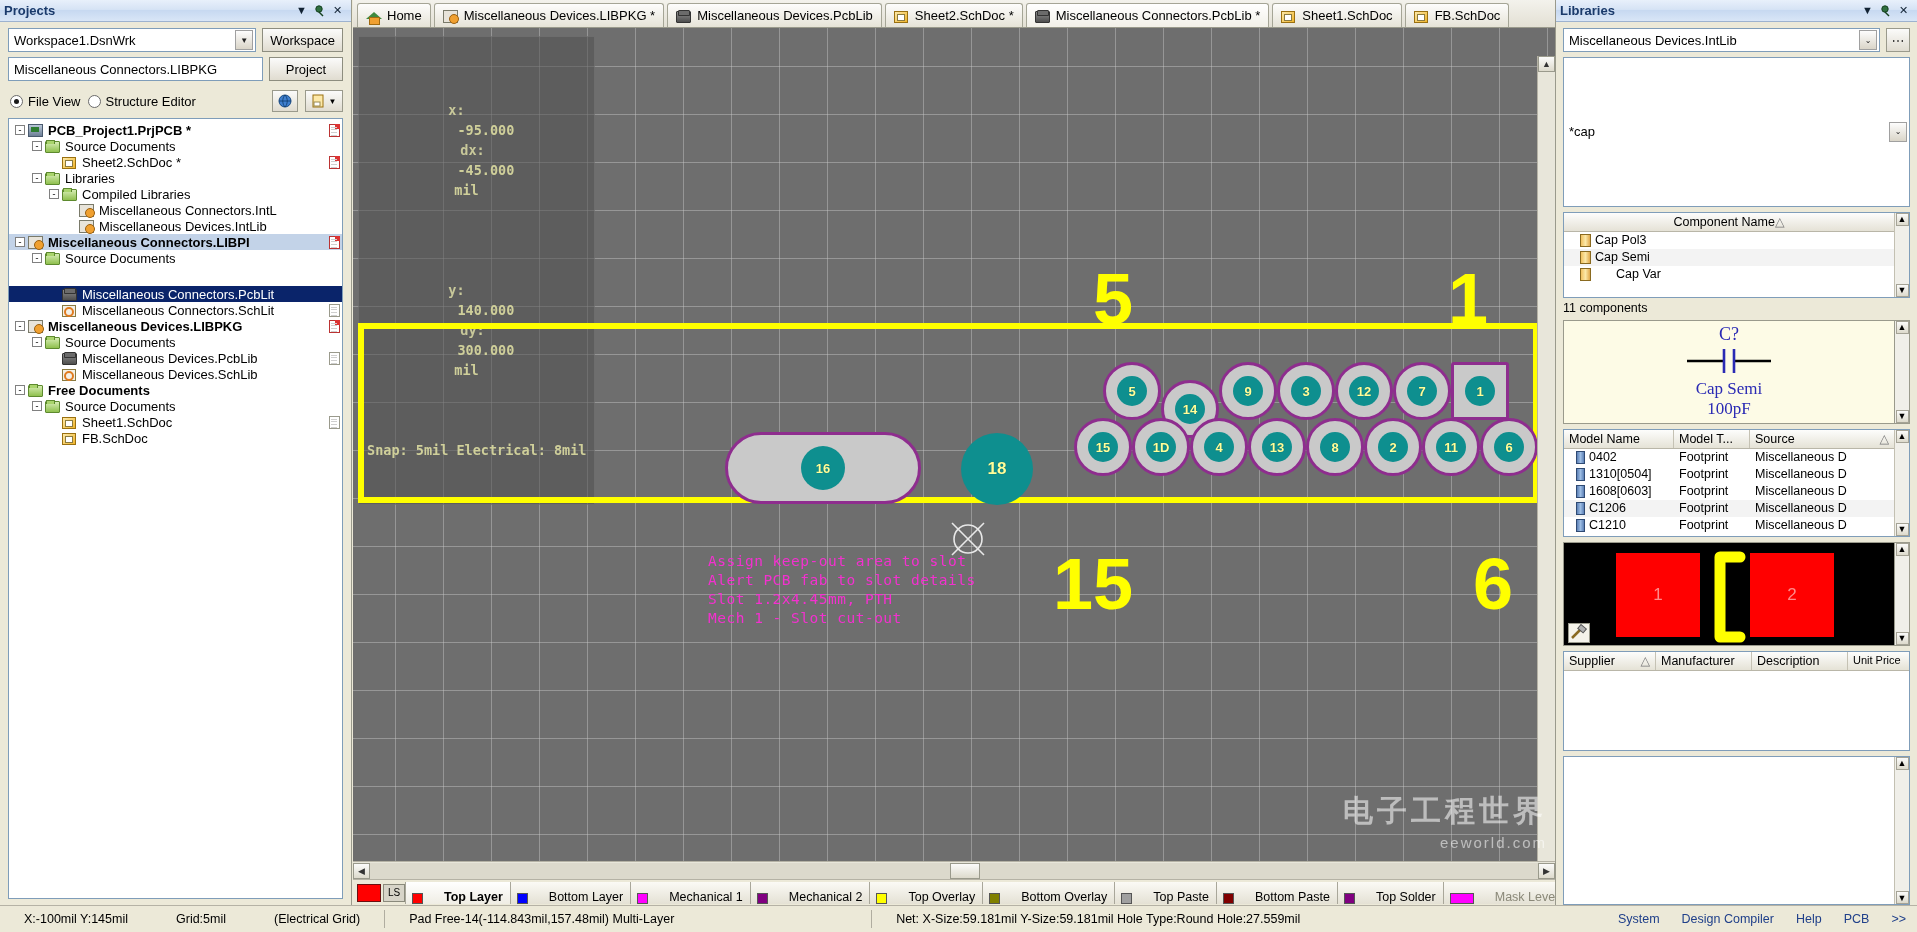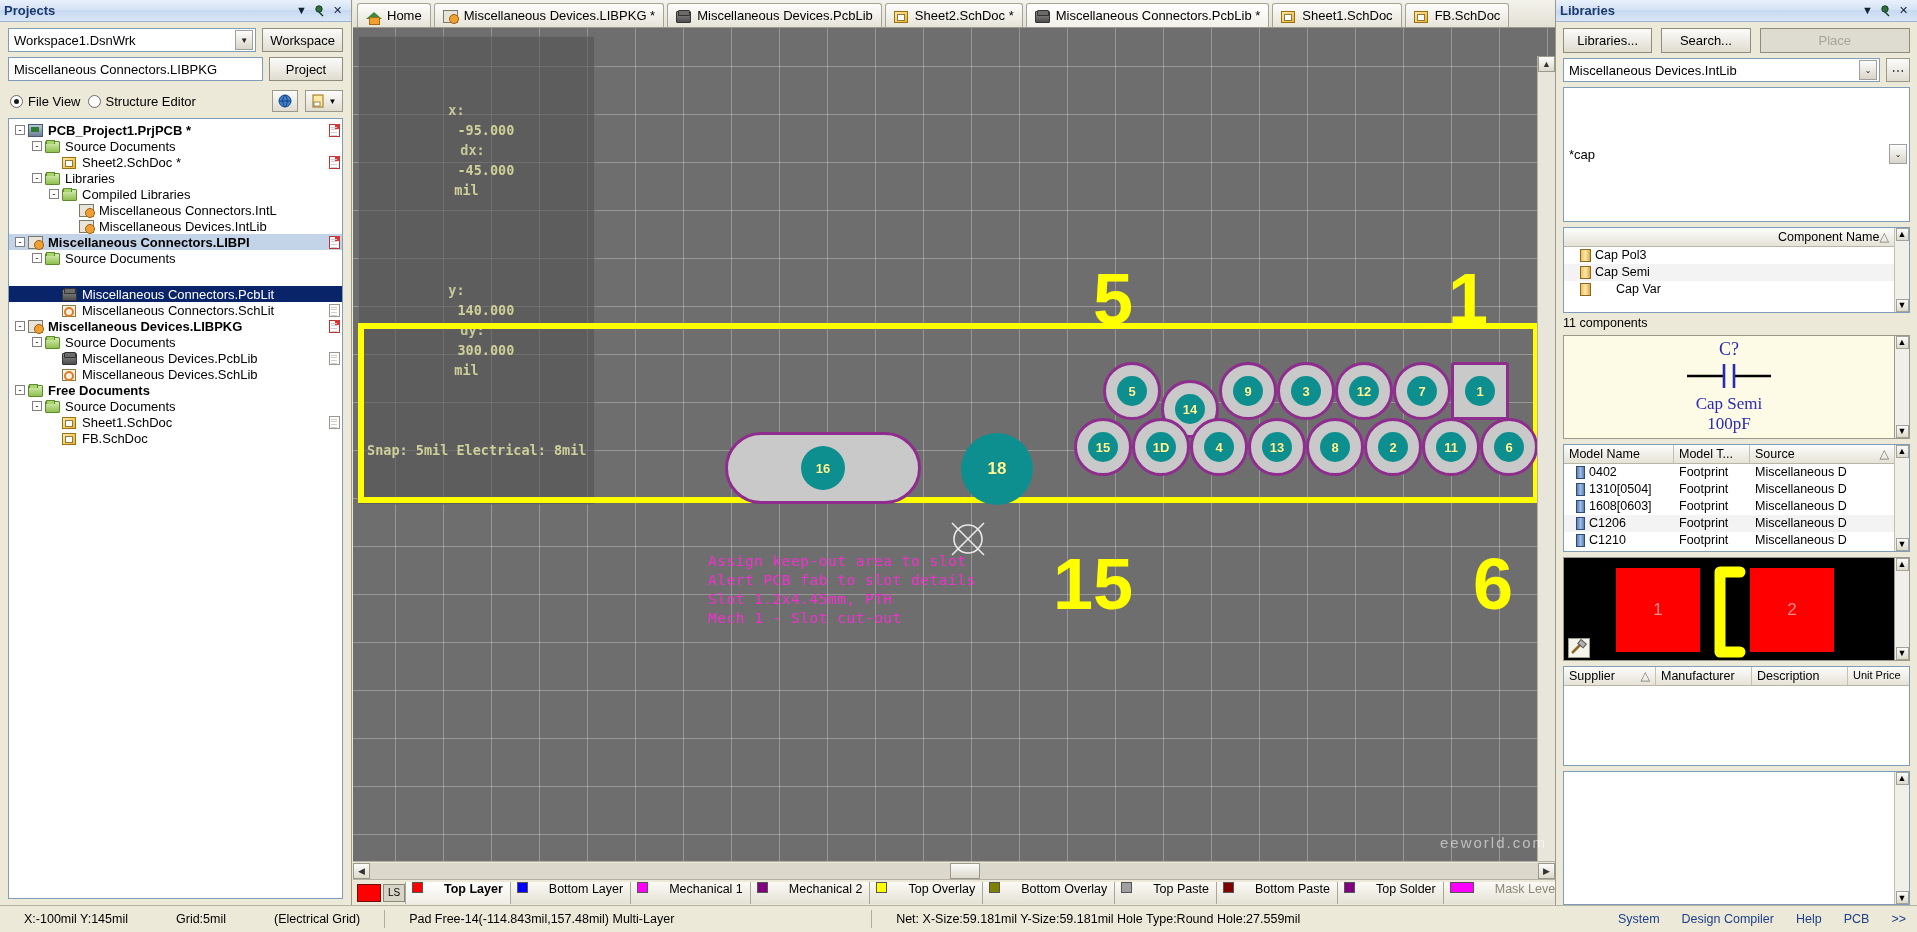--- a/index.html
+++ b/index.html
@@ -206,21 +206,21 @@
     justify-content: space-between;
   }
 
   
   #layerbar {
     position: absolute; left: 353px; top: 879px; width: 1202px; height: 26px;
     background: #ece9d8; display: flex; align-items: center; overflow: hidden;
     border-top: 1px solid #b5b2a5;
   }
   .ltab {
-    height: 22px; display: flex; align-items: flex-start; gap: 21px; padding: 0 7px 0 6px;
+    height: 22px; display: flex; align-items: flex-end; gap: 21px; padding: 0 7px 0 6px;
     font-size: 12.5px; white-space: nowrap; color: #000;
     background: linear-gradient(to bottom,#fbfaf5,#e4e1d4);
     border-left: 1px solid #a9a79a; position: relative;
     transform: skewX(0deg);
   }
   .ltab.active { font-weight: bold; background: linear-gradient(to bottom,#ffffff,#efede4); }
   .lsw { width: 11px; height: 11px; border: 1px solid #555; flex: 0 0 auto; }
   .ls-box { width: 52px; height: 20px; display:flex; align-items:center; gap:2px; margin-left:4px; }
   .ls-red { width:24px; height:18px; background:#ff0000; border:1px solid #6a1010; }
   .ls-tag { width:22px; height:18px; background:#d7d4c8; border:1px solid #8a8a7c;
@@ -666,20 +666,21 @@
 
       <div class="hscroll">
         <div class="sc-btn">◀</div>
         <div class="sc-track">
           <div class="sc-thumb"></div>
         </div>
         <div class="sc-btn">▶</div>
       </div>
 
       <div class="wm">
+        <div class="l1">电子工程世界</div>
         <div class="l2">eeworld.com</div>
       </div>
     </div>
   </div>
 
   <div id="layerbar">
       <div class="ls-box">
         <div class="ls-red"></div>
         <div class="ls-tag">LS</div>
       </div>
@@ -737,43 +738,38 @@
           <svg width="12" height="12" viewBox="0 0 12 12">
               <circle cx="5" cy="4" r="3.2" fill="#2f6f3f" stroke="#14401f"></circle>
               <path d="M5 7 L9 11" stroke="#14401f" stroke-width="1.4"></path>
             </svg>
         </div>
         <div class="hdr-btn">✕</div>
       </div>
     </div>
 
     <div class="lp-body">
-      <div class="lp-btnrow">
-        <div class="lp-btn">Libraries...</div>
-        <div class="lp-btn">Search...</div>
-        <div class="lp-btn disabled" style="flex:1.7">Place</div>
-      </div>
 
       <div class="row" style="margin:0">
         <div class="combo">
           <span class="txt">Miscellaneous Devices.IntLib</span>
           <span class="arrow">⌄</span>
         </div>
         <div class="sq-btn" style="width:24px;height:24px">⋯</div>
       </div>
 
       <div class="combo" style="height:24px">
         <span class="txt">*cap</span>
         <span class="arrow">⌄</span>
       </div>
 
       <div class="listbox" style="height:86px; display:flex">
         <div style="flex:1; overflow:hidden">
           <div class="lb-head">
-            <div class="col" style="flex:1; border-right:none; justify-content:flex-end">
+            <div class="col" style="flex:1; border-right:none; justify-content:center">
               <span>Component Name</span>
               <span style="color:#777">△</span>
             </div>
           </div>
           <div id="component-rows">
               <div class="lb-row">
                 <div class="cell" style="padding-left: 16px;">
                   <span class="comp-ico"></span>
                   <span>Cap Pol3</span>
                 </div>

